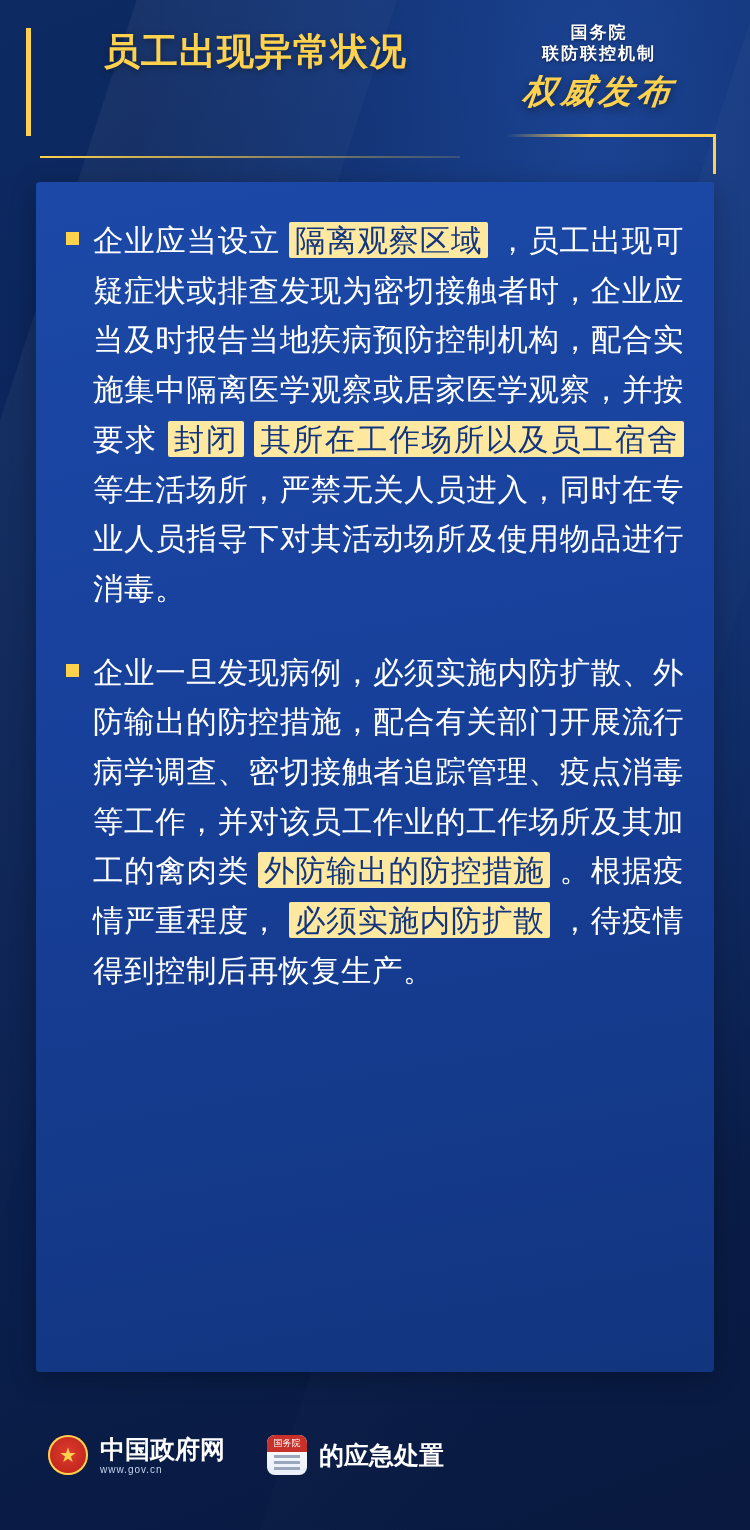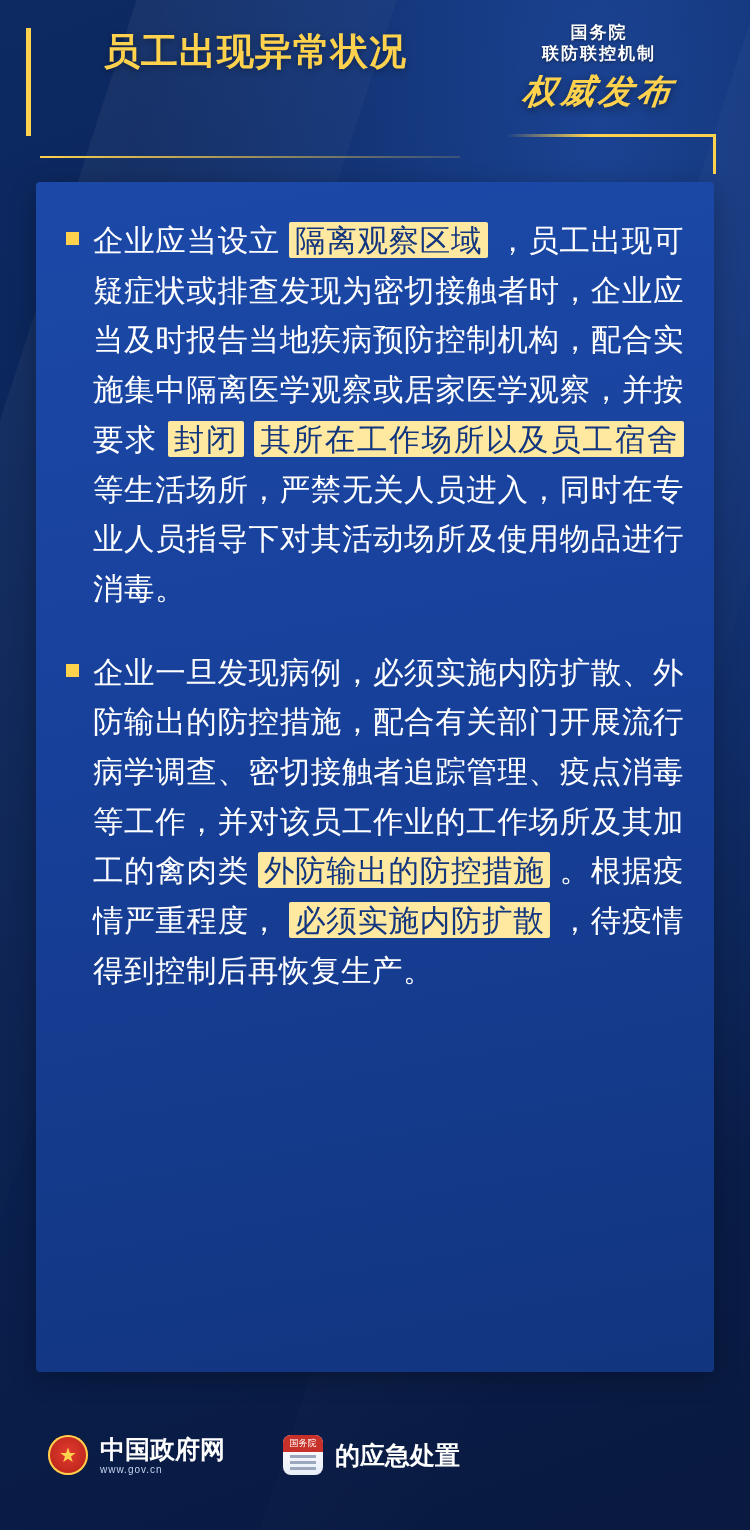--- a/index.html
+++ b/index.html
@@ -158,21 +158,20 @@
   
   .footer {
     position: absolute;
     left: 0;
     bottom: 0;
     width: 750px;
     height: 150px;
     display: flex;
     padding-left: 48px;
     box-sizing: border-box;
-    gap: 16px;
   }
   .f-item {
     display: flex;
     align-items: center;
     margin-right: 42px;
   }
   .emblem {
     width: 40px;
     height: 40px;
     border-radius: 50%;

